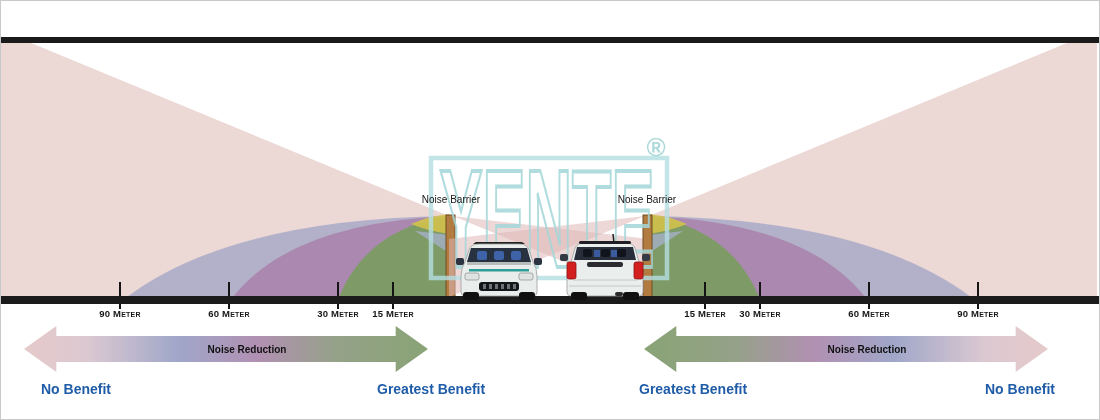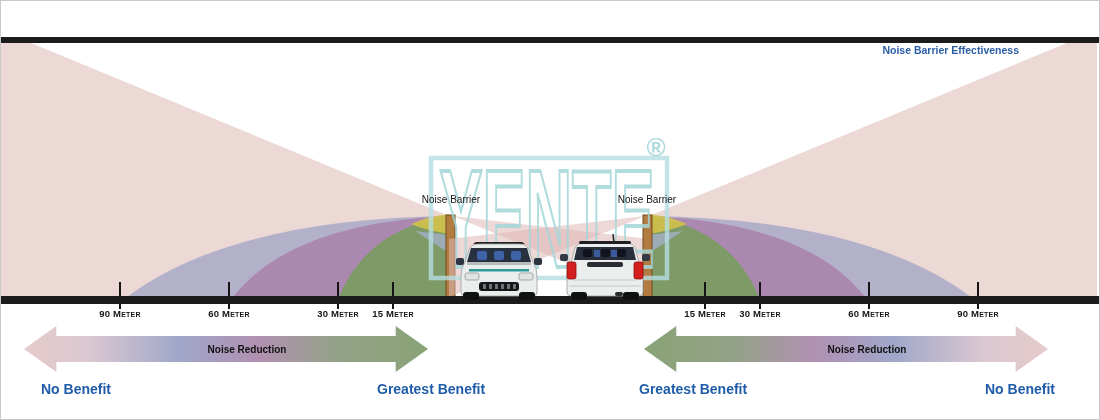--- a/index.html
+++ b/index.html
@@ -100,21 +100,20 @@
       <rect x="-3" y="14" width="8" height="7" rx="2" fill="#333a44"></rect>
       <rect x="79" y="14" width="8" height="7" rx="2" fill="#333a44"></rect>
       <line x1="10" y1="40" x2="74" y2="40" stroke="#c4c9c7" stroke-width="1"></line>
       <line x1="6" y1="46" x2="78" y2="46" stroke="#c4c9c7" stroke-width="1"></line>
       <rect x="52" y="52" width="8" height="4" rx="2" fill="#2a2a2a"></rect>
       <rect x="8" y="52" width="16" height="8" rx="3" fill="#101010"></rect>
       <rect x="60" y="52" width="16" height="8" rx="3" fill="#101010"></rect>
     </g>
   </svg>
 
-  <div class="lbl title">Noise Barrier Effectiveness</div>
 
   <div class="lbl barrier-lbl" style="left:450px;">Noise Barrier</div>
   <div class="lbl barrier-lbl" style="left:646px;">Noise Barrier</div>
 
   <div class="lbl meter-lbl" style="left:119px;">90 Meter</div>
   <div class="lbl meter-lbl" style="left:228px;">60 Meter</div>
   <div class="lbl meter-lbl" style="left:337px;">30 Meter</div>
   <div class="lbl meter-lbl" style="left:392px;">15 Meter</div>
   <div class="lbl meter-lbl" style="left:704px;">15 Meter</div>
   <div class="lbl meter-lbl" style="left:759px;">30 Meter</div>

